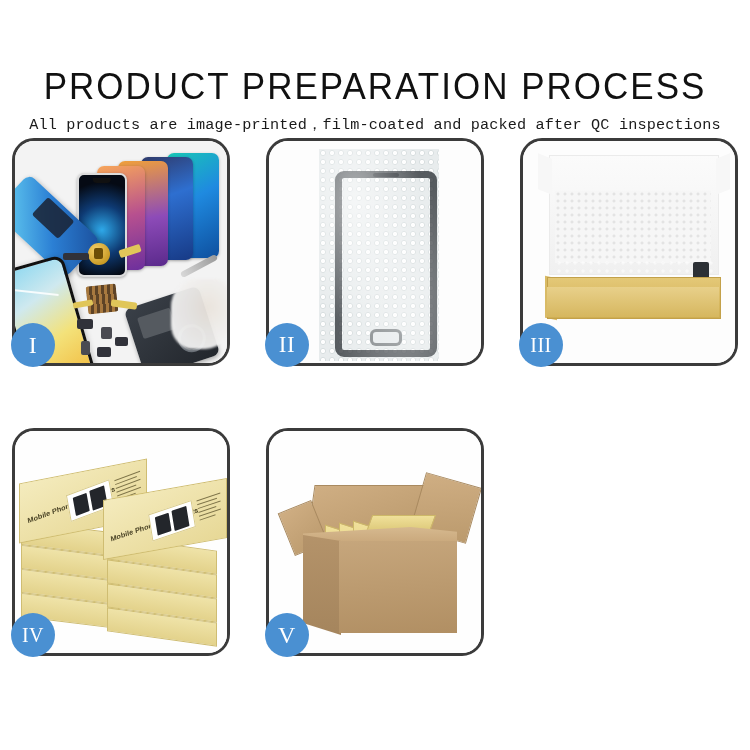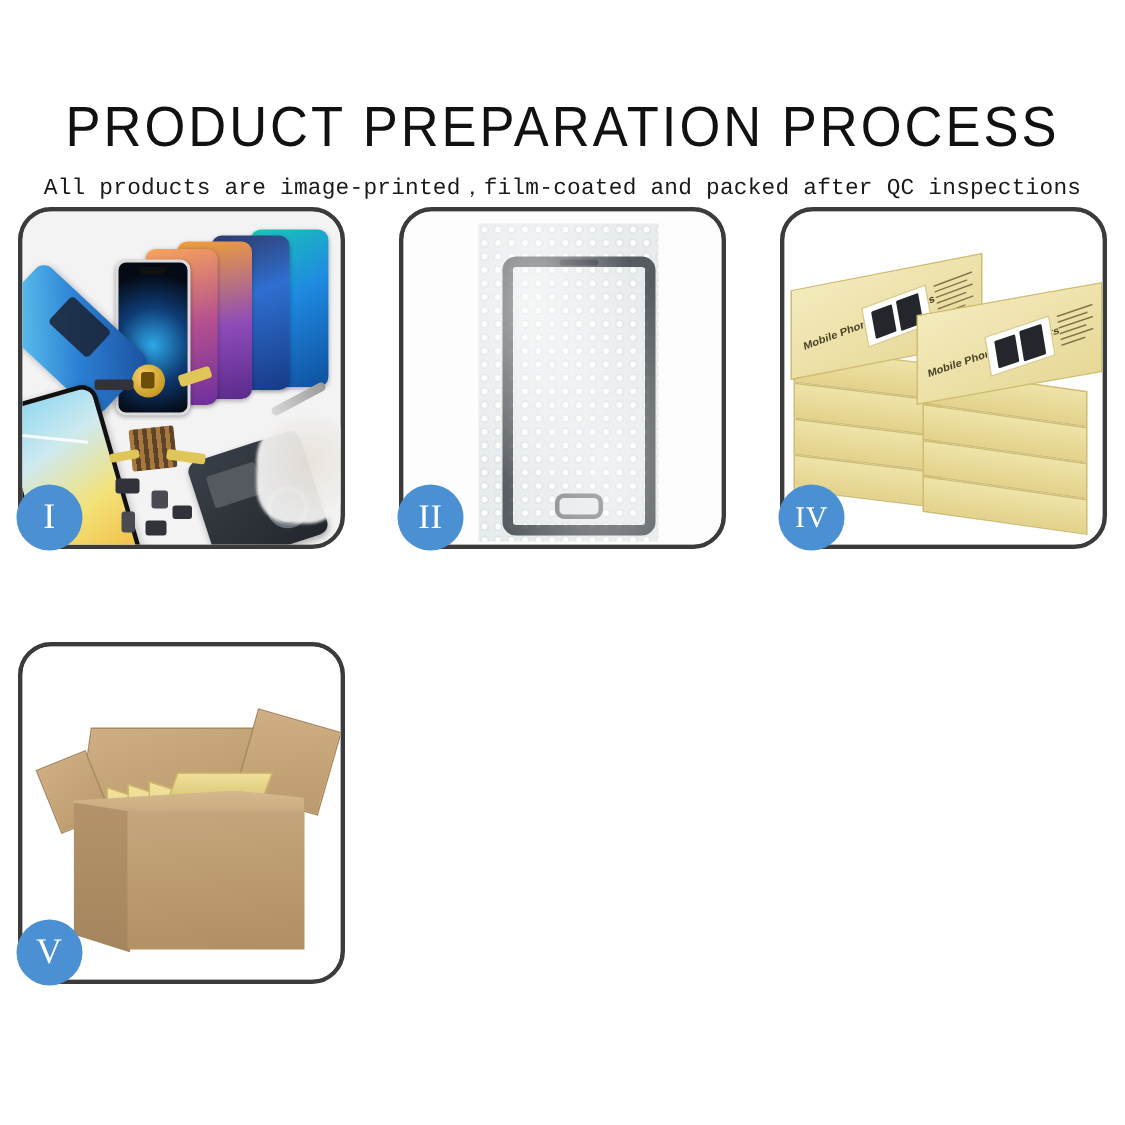--- a/index.html
+++ b/index.html
@@ -396,20 +396,33 @@
             <div class="screen-outline">
               <div class="home-btn"></div>
             </div>
             <div class="bubble-gloss"></div>
           </div>
         </div>
       </div>
       <div class="badge">II</div>
     </div>
 
+    <div class="panel">
+      <div class="panel-inner">
+        <div class="scene-mailer">
+          <div class="mailer-lid"></div>
+          <div class="mailer-foam"></div>
+          <div class="mailer-product"></div>
+          <div class="mailer-flap-l"></div>
+          <div class="mailer-base"></div>
+          <div class="mailer-base-front"></div>
+        </div>
+      </div>
+      <div class="badge wide">III</div>
+    </div>
 
     <div class="panel">
       <div class="panel-inner">
         <div class="scene-stack">
 
           <div class="sbox" style="left:6px;top:96px;width:96px;height:22px;transform:skewY(7deg);"></div>
           <div class="sbox" style="left:6px;top:120px;width:96px;height:22px;transform:skewY(7deg);"></div>
           <div class="sbox" style="left:6px;top:144px;width:96px;height:22px;transform:skewY(7deg);"></div>
           <div class="sbox" style="left:6px;top:168px;width:96px;height:22px;transform:skewY(7deg);"></div>
 

